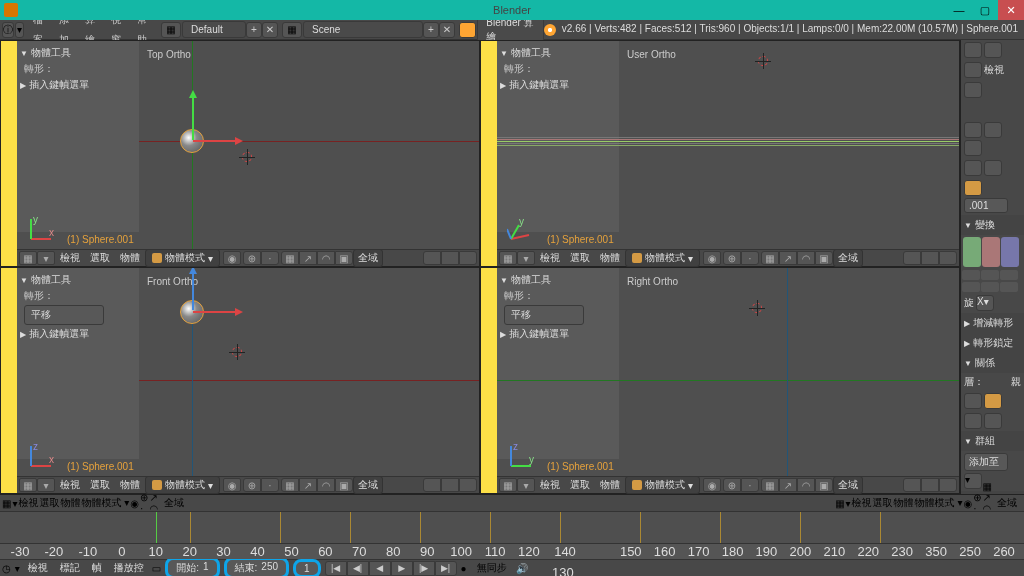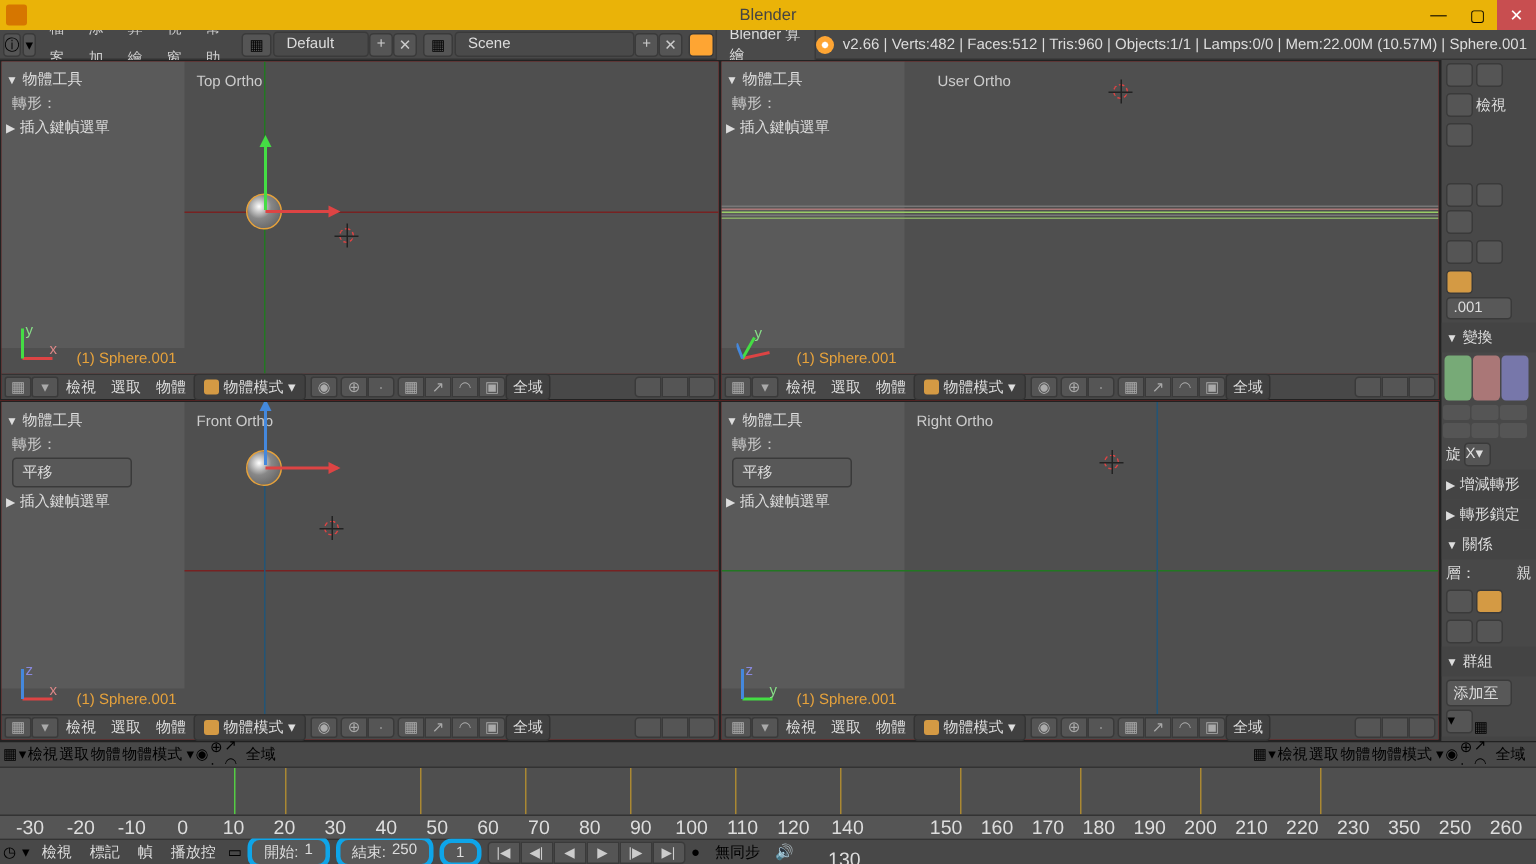--- a/index.html
+++ b/index.html
@@ -1,35 +1,35 @@
 <!DOCTYPE html>
 <html><head>
 <meta charset="utf-8">
 <style>
 * { margin: 0; padding: 0; box-sizing: border-box; font-family: sans-serif; font-size: 10px; user-select: none; }
 body { width: 1024px; height: 576px; background: #484848; overflow: hidden; }
-.titlebar { height: 20px; background: #eab308; display: flex; align-items: center; position: relative; }
+.titlebar { height: 20px; background: #14b8a6; display: flex; align-items: center; position: relative; }
 .titlebar .title { position: absolute; left: 50%; transform: translateX(-50%); color: #444; font-size: 11px; }
 .titlebar .ticon { width: 14px; height: 14px; margin-left: 4px; background: #d67600; border-radius: 2px; }
 .titlebar .winbtns { margin-left: auto; display: flex; }
 .titlebar .wb { width: 26px; height: 20px; display: flex; align-items: center; justify-content: center; color: #000; font-size: 11px; }
 .titlebar .wb.close { background: #c84e50; color: #fff; }
 .menubar { height: 20px; background: #484848; display: flex; align-items: center; gap: 0; padding: 0 2px; border-bottom: 1px solid #333; }
 .menubar .icon-btn { width: 20px; height: 16px; background: #555; border: 1px solid #3a3a3a; border-radius: 3px; margin-right: 1px; display: flex; align-items: center; justify-content: center; }
 .menubar .icon-btn.blender { background: #fea533; }
 .menubar .mi { color: #ccc; padding: 0 8px; line-height: 20px; }
 .menubar .layout-dd { margin-left: 6px; display: flex; align-items: center; }
 .menubar .layout-dd .lab { background: #4a4a4a; color: #ddd; padding: 2px 8px; border: 1px solid #3a3a3a; border-radius: 3px; min-width: 64px; }
 .menubar .x-btn { width: 16px; height: 16px; border: 1px solid #3a3a3a; background: #555; border-radius: 3px; color: #ccc; display: flex; align-items: center; justify-content: center; }
 .menubar .stats { margin-left: auto; color: #ddd; white-space: nowrap; padding-right: 4px; }
 .stats .blogo { display: inline-block; width: 12px; height: 12px; background: radial-gradient(circle, #fff 20%, #fea533 30%); border-radius: 50%; vertical-align: middle; margin-right: 3px; }
 
 .main-area { height: 454px; display: flex; }
 .views4 { width: 960px; display: grid; grid-template-columns: 1fr 1fr; grid-template-rows: 1fr 1fr; }
-.view { position: relative; background: #b91c1c; border: 1px solid #222; display: flex; flex-direction: column; }
+.view { position: relative; background: #fde047; border: 1px solid #222; display: flex; flex-direction: column; padding-left: 16px; }
 .view .vp { flex: 1; position: relative; overflow: hidden; background: #4f4f4f; }
 .vp .label { position: absolute; top: 8px; left: 8px; color: #ccc; }
 .vp .selname { position: absolute; bottom: 4px; left: 50px; color: #e6a23c; }
 .vp .axis { position: absolute; bottom: 6px; left: 10px; width: 28px; height: 28px; }
 .axis .xl { stroke: #d44; } .axis .yl { stroke: #4d4; } .axis .zl { stroke: #48d; }
 .vp .cursor3d { position: absolute; width: 16px; height: 16px; display: flex; align-items: center; justify-content: center; }
 .cursor3d::before, .cursor3d::after { content: ''; position: absolute; background: #222; }
 .cursor3d::before { width: 16px; height: 1px; } .cursor3d::after { width: 1px; height: 16px; }
 .cursor3d span { width: 10px; height: 10px; border: 1px dashed #d44; border-radius: 50%; }
 .vp .axis-x { position: absolute; width: 100%; height: 1px; background: #772222; left: 0; }
@@ -187,21 +187,21 @@
   </div>
 </div>
 
 <div class="view">
   <div class="vp">
     <div class="toolshelf">
       <div class="ph">物體工具</div>
       <div class="lab">轉形：</div>
       <div class="ph c">插入鍵幀選單</div>
     </div>
-    <div class="label" style="left:144px;">User Ortho</div>
+    <div class="label" style="left:130px;">User Ortho</div>
     <div class="wireline" style="top:100px;background:#9c6;"></div>
     <div class="wireline" style="top:98px;background:#a77;"></div>
     <div class="wireline" style="top:96px;background:#777;"></div>
     <div class="wireline" style="top:102px;background:#777;"></div>
     <div class="wireline" style="top:104px;background:#8a6;"></div>
     <div class="cursor3d" style="top:12px; left:258px;">
             <span></span>
           </div>
     <div class="selname">(1) Sphere.001</div>
     <svg class="axis">

